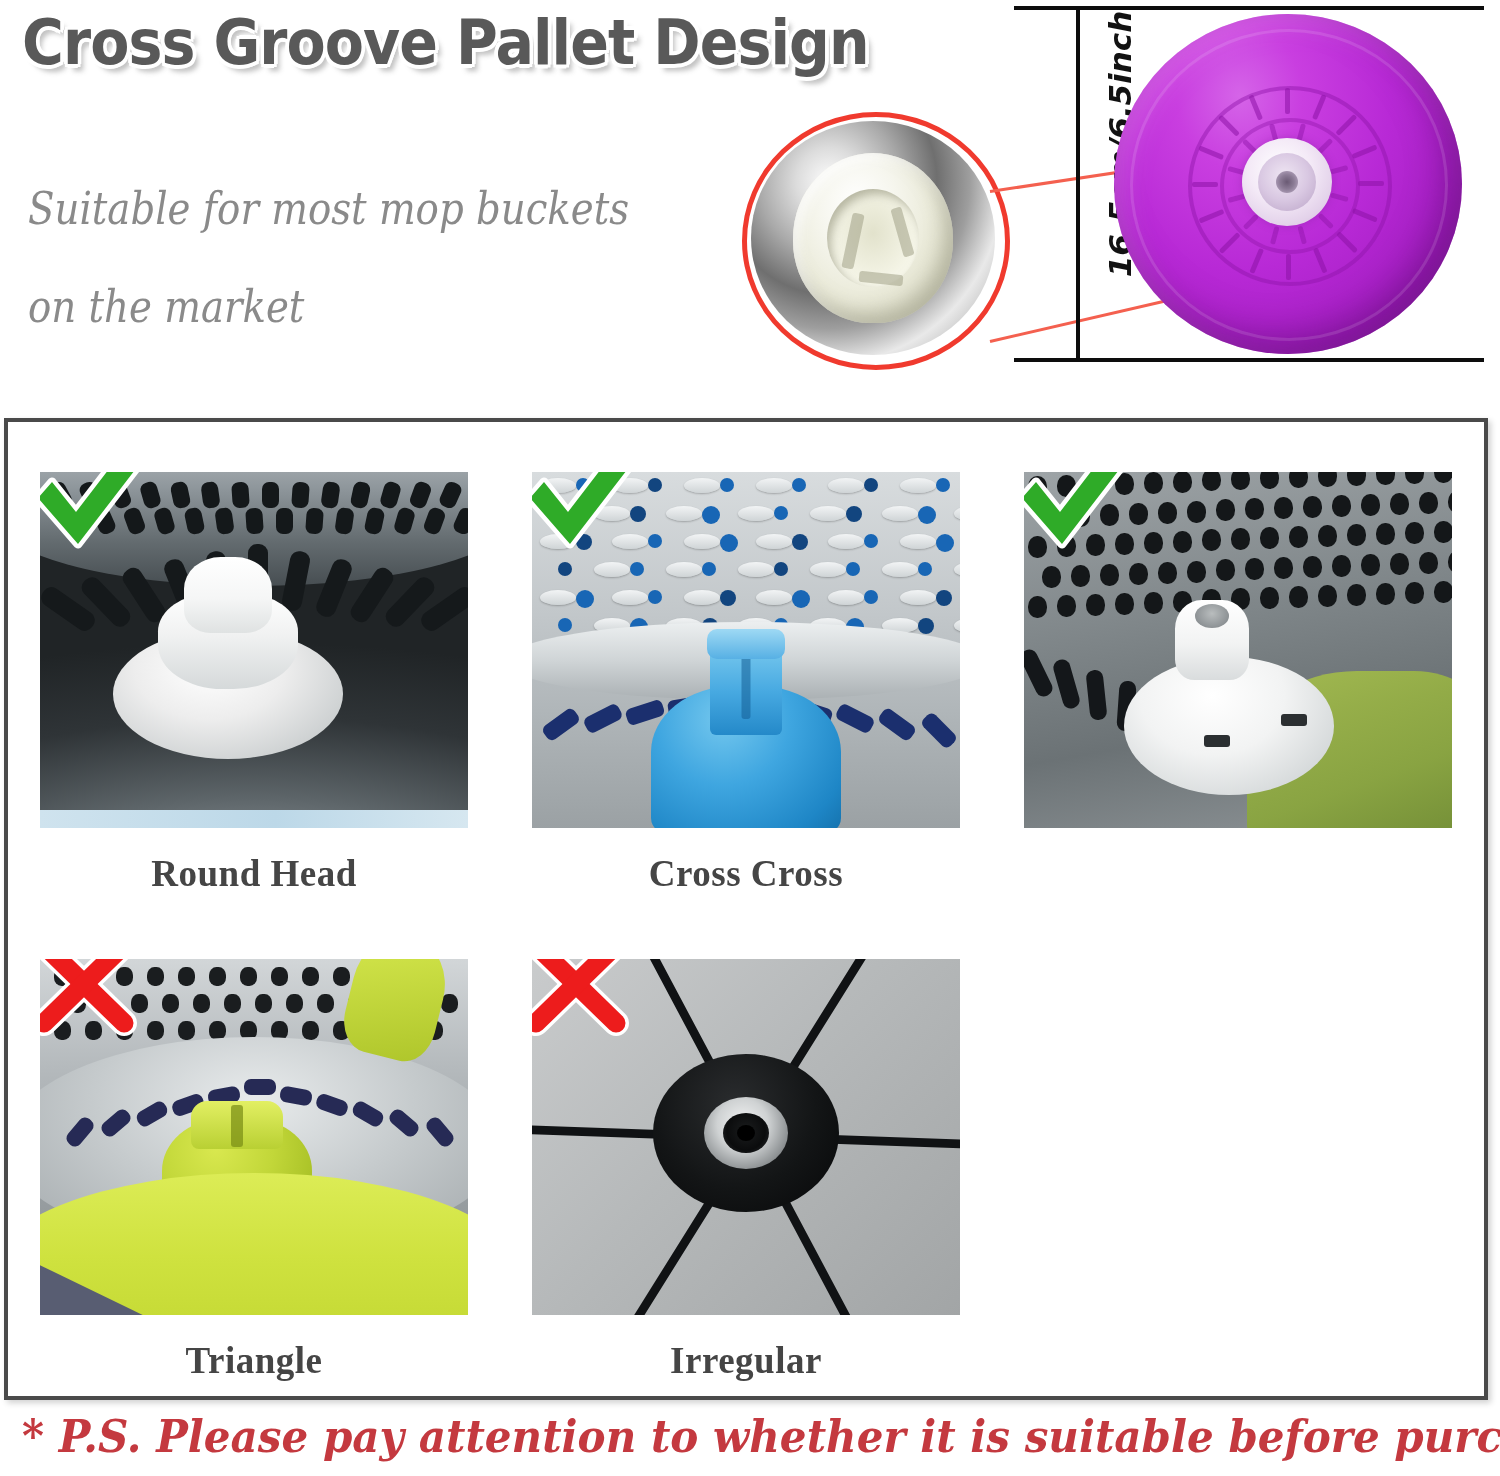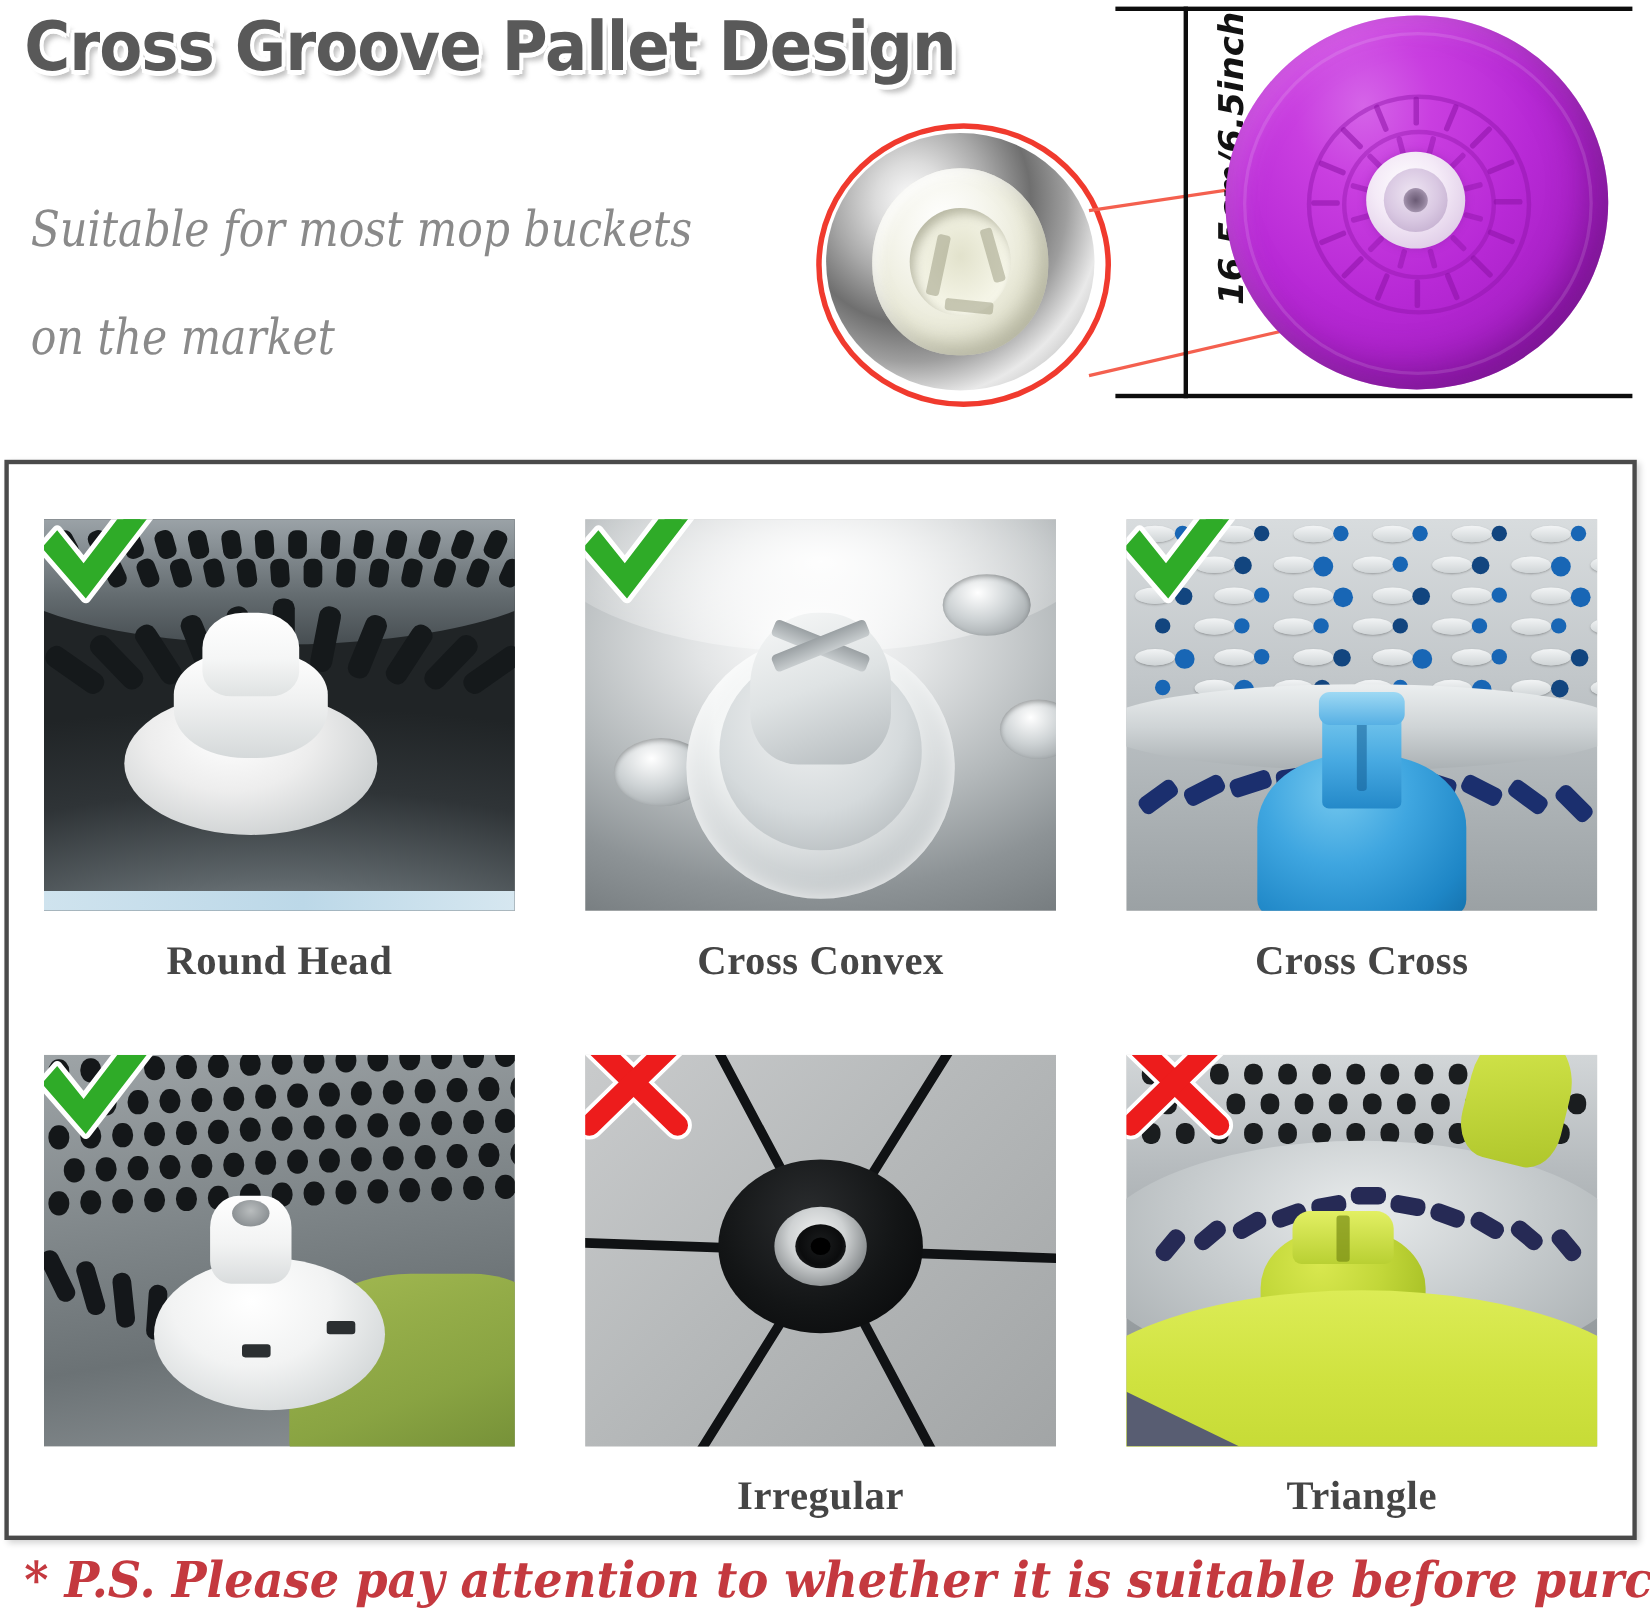--- a/index.html
+++ b/index.html
@@ -592,42 +592,20 @@
         <div class="badge">
           <svg viewBox="0 0 128 128">
             <path d="M16 60 L30 44 L54 74 L100 14 L116 28 L56 106 Z" fill="#2fab28" stroke="#ffffff" stroke-width="9" stroke-linejoin="round"></path>
             <path d="M16 60 L30 44 L54 74 L100 14 L116 28 L56 106 Z" fill="#2fab28"></path>
           </svg>
         </div>
       </div>
       <div class="cap">Round Head</div>
     </div>
 
-    <div class="cell">
-      <div class="photo">
-        <div class="ph-bg bg-cross">
-          <div class="cc-shine"></div>
-          <div class="cc-dimple" style="left:6%;top:56%;width:86px;height:62px;"></div>
-          <div class="cc-dimple" style="left:76%;top:14%;width:80px;height:56px;"></div>
-          <div class="cc-dimple" style="left:88%;top:46%;width:70px;height:54px;"></div>
-          <div class="cc-ring"></div>
-          <div class="cc-well"></div>
-          <div class="cc-boss"></div>
-          <div class="cc-cross-a"></div>
-          <div class="cc-cross-b"></div>
-        </div>
-        <div class="badge">
-          <svg viewBox="0 0 128 128">
-            <path d="M16 60 L30 44 L54 74 L100 14 L116 28 L56 106 Z" fill="#2fab28" stroke="#ffffff" stroke-width="9" stroke-linejoin="round"></path>
-            <path d="M16 60 L30 44 L54 74 L100 14 L116 28 L56 106 Z" fill="#2fab28"></path>
-          </svg>
-        </div>
-      </div>
-      <div class="cap">Cross Convex</div>
-    </div>
 
     <div class="cell">
       <div class="photo">
         <div class="ph-bg bg-smallcross">
           <div id="sc-pattern">
               <div class="sc-emboss" style="left:8px;top:6px;"></div>
               <div class="sc-dot" style="left:44px;top:6px;width:14px;height:14px;"></div>
               <div class="sc-emboss" style="left:80px;top:6px;"></div>
               <div class="sc-dot dark" style="left:116px;top:6px;width:14px;height:14px;"></div>
               <div class="sc-emboss" style="left:152px;top:6px;"></div>
@@ -827,52 +805,20 @@
           <svg viewBox="0 0 128 128">
             <path d="M16 60 L30 44 L54 74 L100 14 L116 28 L56 106 Z" fill="#2fab28" stroke="#ffffff" stroke-width="9" stroke-linejoin="round"></path>
             <path d="M16 60 L30 44 L54 74 L100 14 L116 28 L56 106 Z" fill="#2fab28"></path>
           </svg>
         </div>
       </div>
     </div>
 
     <div class="cell">
       <div class="photo">
-        <div class="ph-bg bg-irr">
-          <div id="irr-blades">
-              <div class="irr-blade" style="transform:rotate(18deg) skewX(-14deg);"></div>
-              <div class="irr-blade" style="transform:rotate(78deg) skewX(-14deg);"></div>
-              <div class="irr-blade" style="transform:rotate(138deg) skewX(-14deg);"></div>
-              <div class="irr-blade" style="transform:rotate(198deg) skewX(-14deg);"></div>
-              <div class="irr-blade" style="transform:rotate(258deg) skewX(-14deg);"></div>
-              <div class="irr-blade" style="transform:rotate(318deg) skewX(-14deg);"></div>
-            </div>
-          <div class="irr-hub"></div>
-          <div class="irr-star"></div>
-          <div class="irr-star-in"></div>
-          <div class="irr-star-core"></div>
-        </div>
-        <div class="badge">
-          <svg viewBox="0 0 128 128">
-            <g stroke="#ffffff" stroke-width="26" stroke-linecap="round">
-              <line x1="22" y1="20" x2="102" y2="98"></line>
-              <line x1="102" y1="20" x2="22" y2="98"></line>
-            </g>
-            <g stroke="#ed1c1c" stroke-width="19" stroke-linecap="round">
-              <line x1="22" y1="20" x2="102" y2="98"></line>
-              <line x1="102" y1="20" x2="22" y2="98"></line>
-            </g>
-          </svg>
-        </div>
-      </div>
-      <div class="cap">Irregular</div>
-    </div>
-
-    <div class="cell">
-      <div class="photo">
         <div class="ph-bg bg-tri">
           <div id="tri-perfs">
               <div class="tri-perf" style="left:14px;top:8px;width:17px;height:19px;"></div>
               <div class="tri-perf" style="left:45px;top:8px;width:17px;height:19px;"></div>
               <div class="tri-perf" style="left:76px;top:8px;width:17px;height:19px;"></div>
               <div class="tri-perf" style="left:107px;top:8px;width:17px;height:19px;"></div>
               <div class="tri-perf" style="left:138px;top:8px;width:17px;height:19px;"></div>
               <div class="tri-perf" style="left:169px;top:8px;width:17px;height:19px;"></div>
               <div class="tri-perf" style="left:200px;top:8px;width:17px;height:19px;"></div>
               <div class="tri-perf" style="left:231px;top:8px;width:17px;height:19px;"></div>
@@ -938,18 +884,50 @@
             <g stroke="#ed1c1c" stroke-width="19" stroke-linecap="round">
               <line x1="22" y1="20" x2="102" y2="98"></line>
               <line x1="102" y1="20" x2="22" y2="98"></line>
             </g>
           </svg>
         </div>
       </div>
       <div class="cap">Triangle</div>
     </div>
 
+    <div class="cell">
+      <div class="photo">
+        <div class="ph-bg bg-irr">
+          <div id="irr-blades">
+              <div class="irr-blade" style="transform:rotate(18deg) skewX(-14deg);"></div>
+              <div class="irr-blade" style="transform:rotate(78deg) skewX(-14deg);"></div>
+              <div class="irr-blade" style="transform:rotate(138deg) skewX(-14deg);"></div>
+              <div class="irr-blade" style="transform:rotate(198deg) skewX(-14deg);"></div>
+              <div class="irr-blade" style="transform:rotate(258deg) skewX(-14deg);"></div>
+              <div class="irr-blade" style="transform:rotate(318deg) skewX(-14deg);"></div>
+            </div>
+          <div class="irr-hub"></div>
+          <div class="irr-star"></div>
+          <div class="irr-star-in"></div>
+          <div class="irr-star-core"></div>
+        </div>
+        <div class="badge">
+          <svg viewBox="0 0 128 128">
+            <g stroke="#ffffff" stroke-width="26" stroke-linecap="round">
+              <line x1="22" y1="20" x2="102" y2="98"></line>
+              <line x1="102" y1="20" x2="22" y2="98"></line>
+            </g>
+            <g stroke="#ed1c1c" stroke-width="19" stroke-linecap="round">
+              <line x1="22" y1="20" x2="102" y2="98"></line>
+              <line x1="102" y1="20" x2="22" y2="98"></line>
+            </g>
+          </svg>
+        </div>
+      </div>
+      <div class="cap">Irregular</div>
+    </div>
+
   </div>
 </div>
 
 <div id="footer">
   <div id="footer-text">* P.S. Please pay attention to whether it is suitable before purchasing.</div>
 </div>
 
 </body></html>

